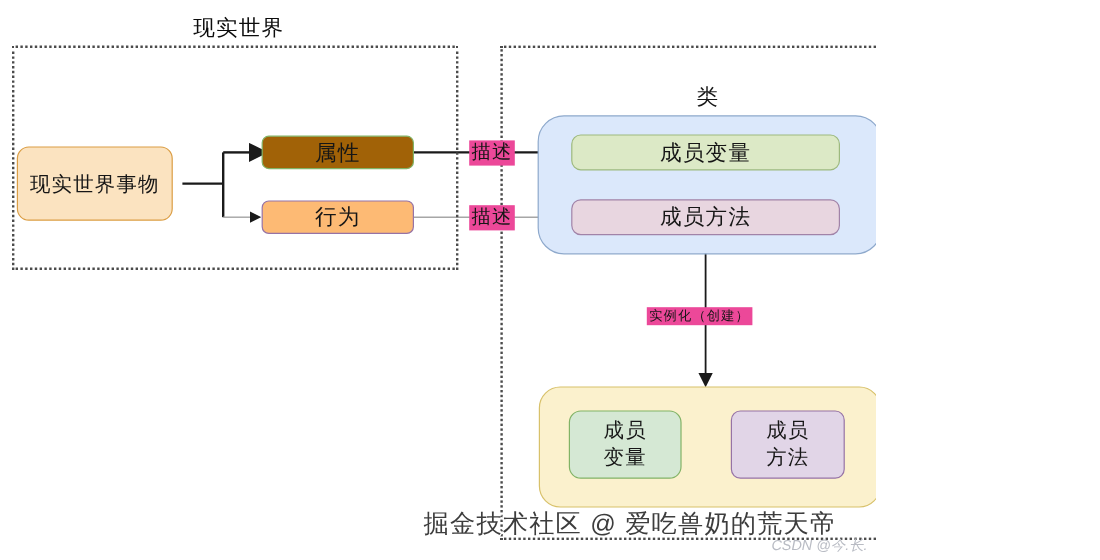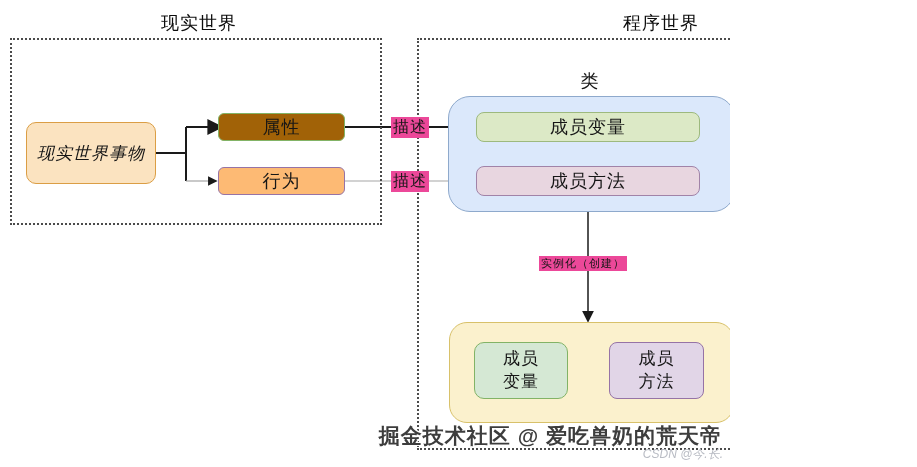--- a/index.html
+++ b/index.html
@@ -16,22 +16,22 @@
     position:absolute;font-size:18px;color:#0c0c0c;white-space:nowrap;
     transform:translateX(-50%);letter-spacing:1px;
   }
   .title-real{left:199px;top:11px;}
   .title-program{left:661px;top:11px;}
   .node{
     position:absolute;display:flex;align-items:center;justify-content:center;
     box-sizing:border-box;text-align:center;letter-spacing:1px;
   }
   .node-thing{
-    left:26px;top:122px;width:130px;height:62px;border-radius:10px;
-    background:#FBE3C0;border:1.5px solid #DB9E45;font-size:17px;font-style:italic;
+    left:14px;top:122px;width:130px;height:62px;border-radius:10px;
+    background:#FBE3C0;border:1.5px solid #DB9E45;font-size:17px;
   }
   .node-attr{
     left:218px;top:113px;width:127px;height:28px;border-radius:6px;
     background:#a16207;border:1.5px solid #82B366;font-size:18px;
   }
   .node-behavior{
     left:218px;top:167px;width:127px;height:28px;border-radius:6px;
     background:#fdba74;border:1.5px solid #9673A6;font-size:18px;
   }
   .class-box{
@@ -68,24 +68,23 @@
   }
   .wrap2{display:inline-block;width:40px;word-break:break-all;}
   .edge-label{
     position:absolute;font-size:16px;background:#ec4899;padding:0 2px;
     white-space:nowrap;letter-spacing:1px;
   }
   .lbl-desc-top{left:391px;top:117px;}
   .lbl-desc-bottom{left:391px;top:171px;}
   .lbl-instantiate{left:583px;top:256px;transform:translateX(-50%);font-size:11px;}
   .wm-main{
-    position:absolute;right:8px;top:422px;font-size:21px;color:#3d3d3d;
+    position:absolute;right:33px;top:422px;font-size:21px;color:#3d3d3d;
     white-space:nowrap;letter-spacing:1px;
     text-shadow:1px 1px 0 #ffffff,-1px -1px 0 #ffffff,1px -1px 0 #ffffff,-1px 1px 0 #ffffff;
-    font-weight:bold;
   }
   .wm-csdn{
     position:absolute;right:7px;top:446px;font-size:12px;color:#b9bcc4;
     white-space:nowrap;font-style:italic;
   }
 </style>
 </head>
 <body>
 
 <div class="canvas">
@@ -106,21 +105,20 @@
     <path d="M700,181 H745" stroke="#a6a6a6" stroke-width="1.2" fill="none"></path>
     <path d="M745,127 V181" stroke="#1a1a1a" stroke-width="2" fill="none"></path>
     <path d="M745,154 H780" stroke="#1a1a1a" stroke-width="2" fill="none" marker-end="url(#arrow)"></path>
     <path d="M588,210 V312" stroke="#1a1a1a" stroke-width="1.5" fill="none" marker-end="url(#arrow)"></path>
   </svg>
 
   <div class="region region-real"></div>
   <div class="region region-program"></div>
 
   <div class="region-title title-real">现实世界</div>
-  <div class="region-title title-program">程序世界</div>
 
   <div class="node node-thing">现实世界事物</div>
   <div class="node node-attr">属性</div>
   <div class="node node-behavior">行为</div>
 
   <div class="class-box"></div>
   <div class="class-caption">类</div>
   <div class="node node-membervar">成员变量</div>
   <div class="node node-membermethod">成员方法</div>
 

